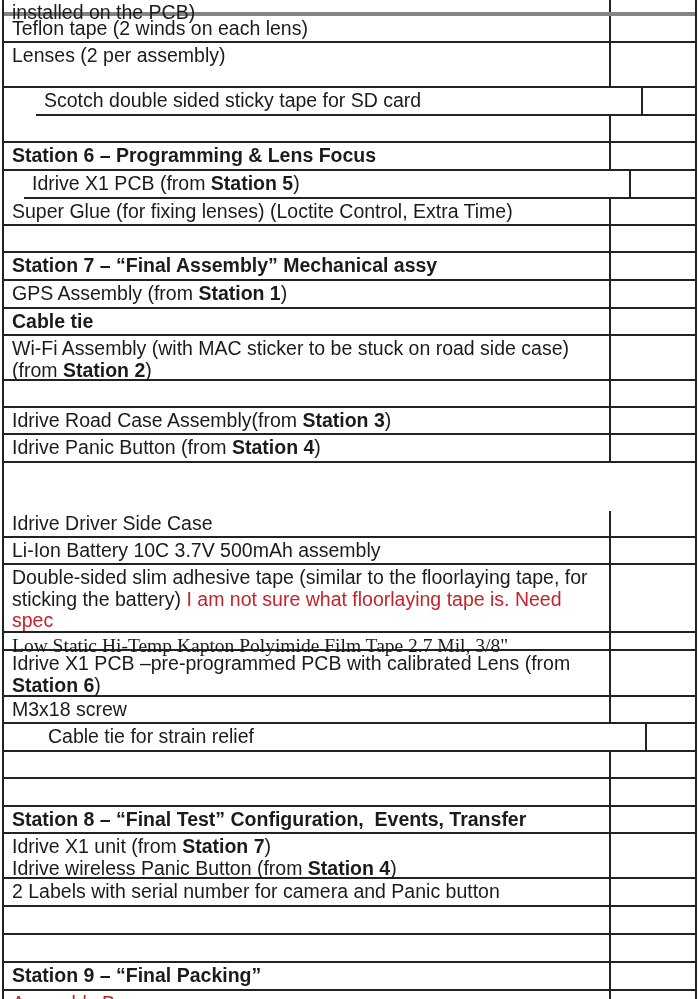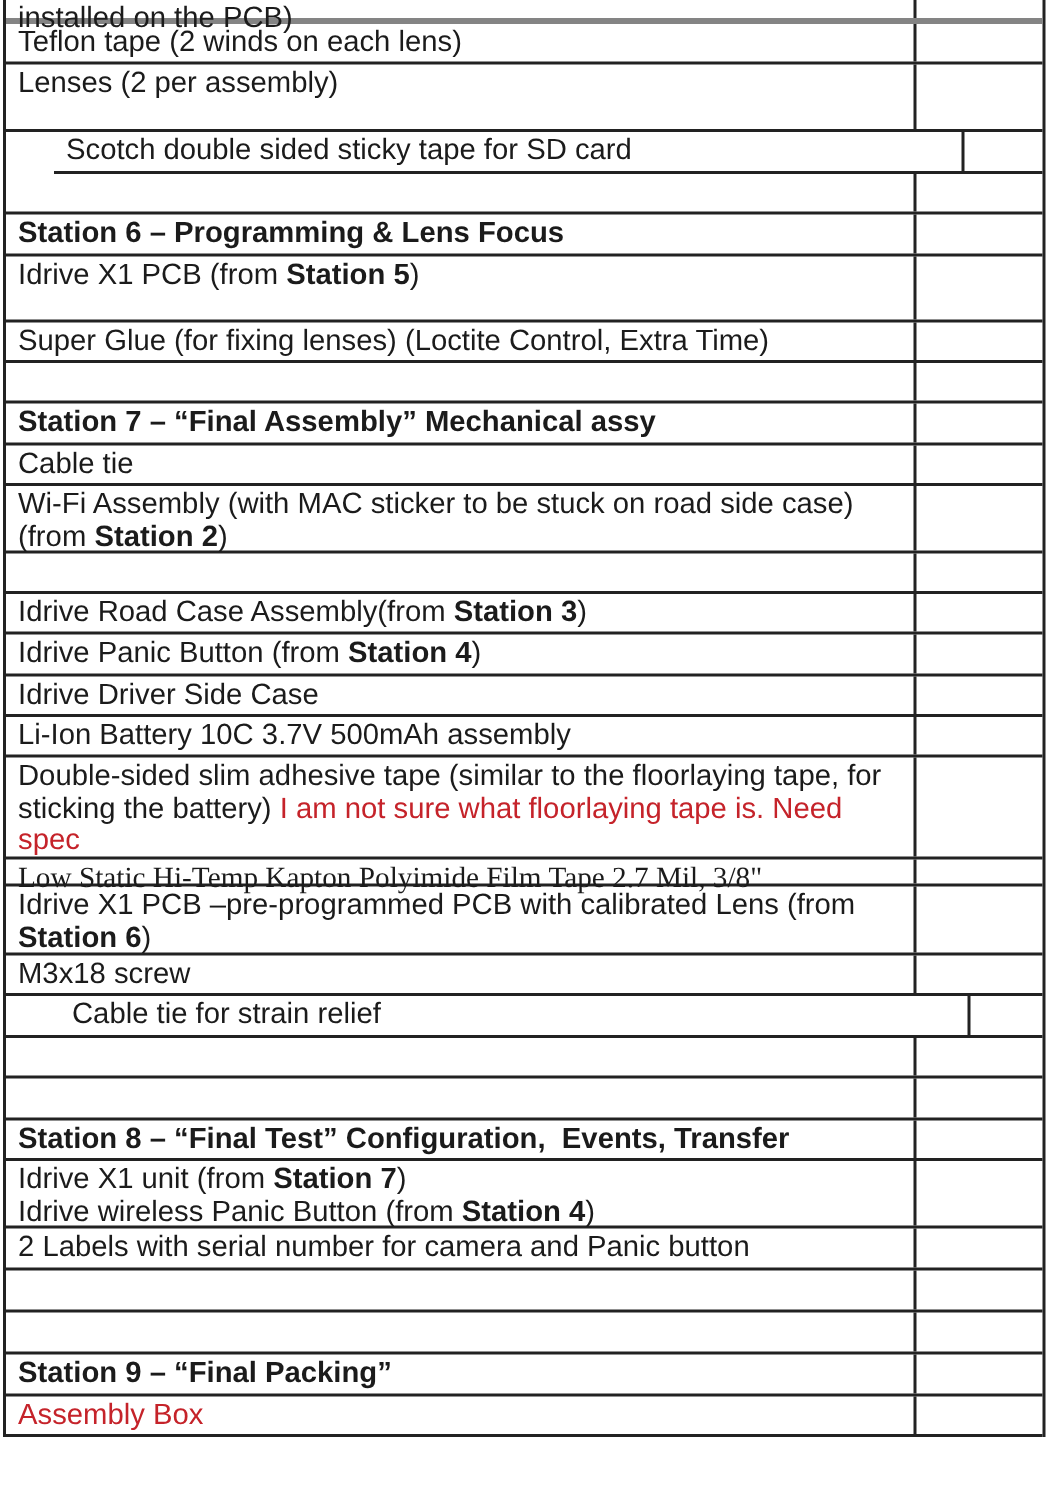--- a/index.html
+++ b/index.html
@@ -66,58 +66,62 @@
         <div class="cell-check"></div>
       </div>
       <div class="row" style="height: 27px;">
         <div class="cell-item"></div>
         <div class="cell-check"></div>
       </div>
       <div class="row" style="height: 28px;">
         <div class="cell-item"><span class="run-bold">Station 6 – Programming &amp; Lens Focus</span></div>
         <div class="cell-check"></div>
       </div>
-      <div class="row" style="height: 44px;">
+      <div class="row" style="height: 28px; margin-left: 20px;">
         <div class="cell-item"><span>Idrive X1 PCB (from </span><span class="run-bold">Station 5</span><span>)</span></div>
         <div class="cell-check"></div>
       </div>
       <div class="row" style="height: 27px;">
         <div class="cell-item"><span>Super Glue (for fixing lenses) (Loctite Control, Extra Time)</span></div>
         <div class="cell-check"></div>
       </div>
       <div class="row" style="height: 27px;">
         <div class="cell-item"></div>
         <div class="cell-check"></div>
       </div>
       <div class="row" style="height: 28px; justify-content: center;">
         <div class="cell-item"><span class="run-bold">Station 7 – “Final Assembly” Mechanical assy</span></div>
         <div class="cell-check"></div>
       </div>
-      <div class="row" style="height: 27px;">
+      <div class="row" style="height: 28px;">
+        <div class="cell-item"><span>GPS Assembly (from </span><span class="run-bold">Station 1</span><span>)</span></div>
+        <div class="cell-check"></div>
+      </div>
+      <div class="row" style="height: 27px; font-weight: bold;">
         <div class="cell-item"><span>Cable tie</span></div>
         <div class="cell-check"></div>
       </div>
       <div class="row" style="height: 45px;">
         <div class="cell-item"><span>Wi-Fi Assembly (with MAC sticker to be stuck on road side case)
 (from </span><span class="run-bold">Station 2</span><span>)</span></div>
         <div class="cell-check"></div>
       </div>
       <div class="row" style="height: 27px;">
         <div class="cell-item"></div>
         <div class="cell-check"></div>
       </div>
       <div class="row" style="height: 27px;">
         <div class="cell-item"><span>Idrive Road Case Assembly(from </span><span class="run-bold">Station 3</span><span>)</span></div>
         <div class="cell-check"></div>
       </div>
       <div class="row" style="height: 28px;">
         <div class="cell-item"><span>Idrive Panic Button (from </span><span class="run-bold">Station 4</span><span>)</span></div>
         <div class="cell-check"></div>
       </div>
-      <div class="row" style="height: 27px;">
+      <div class="row" style="height: 27px; margin-top: 48px;">
         <div class="cell-item"><span>Idrive Driver Side Case</span></div>
         <div class="cell-check"></div>
       </div>
       <div class="row" style="height: 27px;">
         <div class="cell-item"><span>Li-Ion Battery 10C 3.7V 500mAh assembly</span></div>
         <div class="cell-check"></div>
       </div>
       <div class="row" style="height: 68px;">
         <div class="cell-item"><span>Double-sided slim adhesive tape (similar to the floorlaying tape, for
 sticking the battery) </span><span class="run-red">I am not sure what floorlaying tape is. Need

